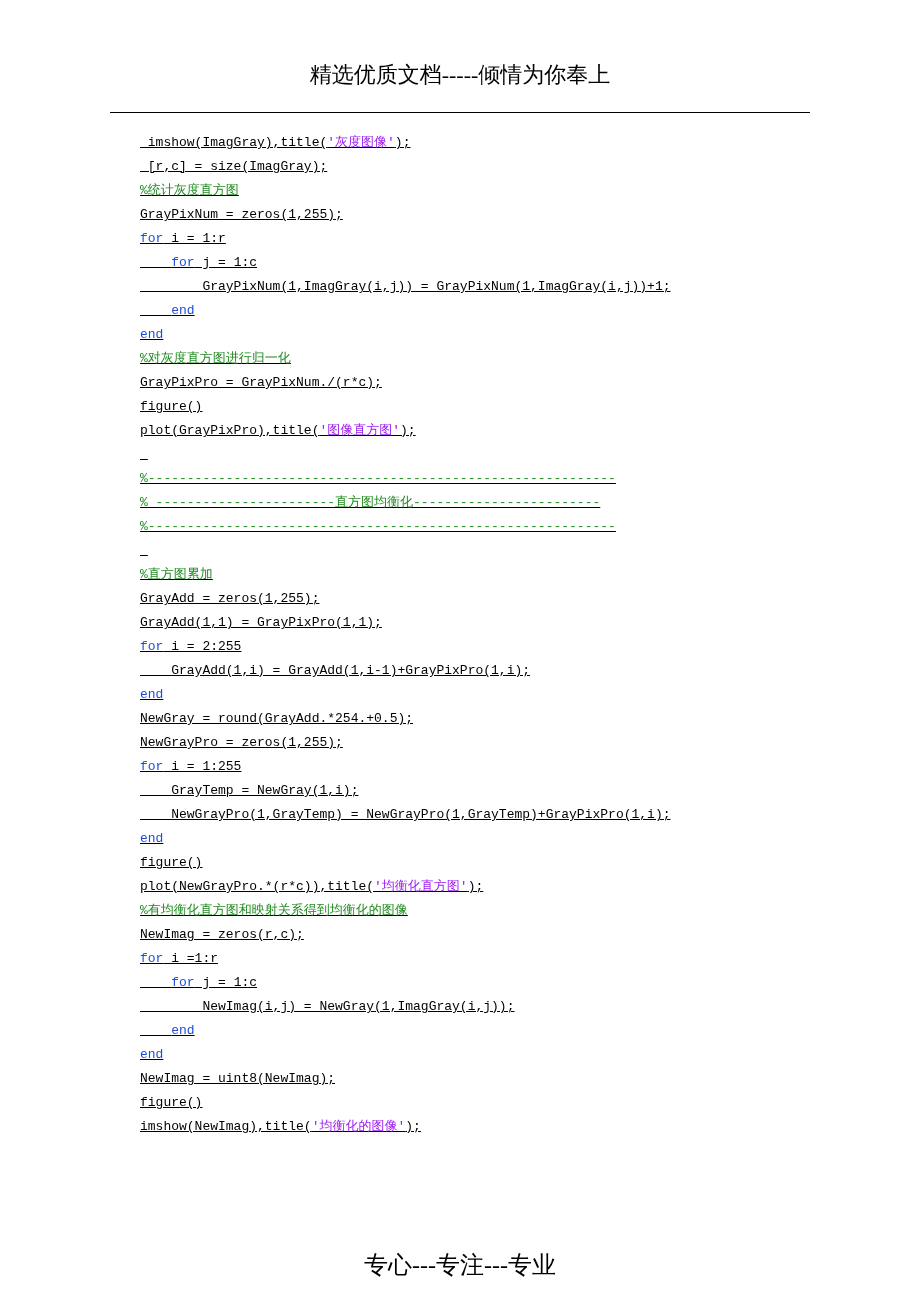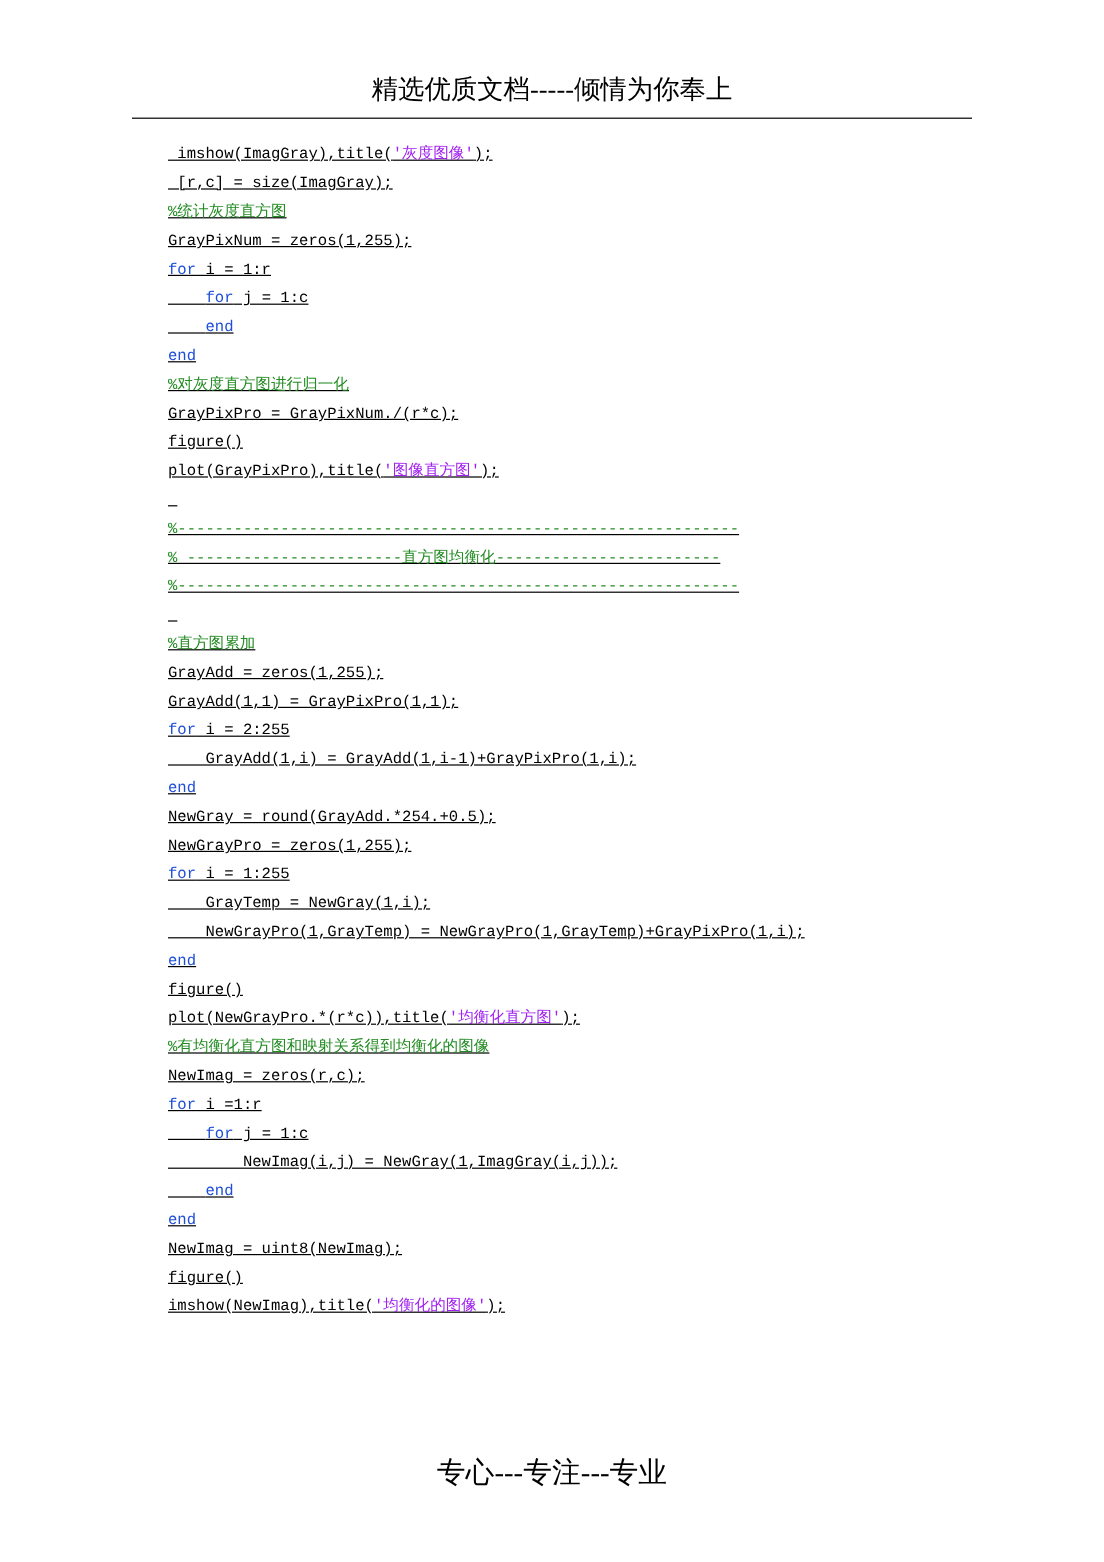--- a/index.html
+++ b/index.html
@@ -10,21 +10,21 @@
     font-family: "SimSun", "宋体", serif;
   }
   .page {
     padding: 60px 0 40px;
   }
   .header {
     text-align: center;
     font-size: 22px;
     font-family: "SimSun", "宋体", serif;
     color: #000;
-    padding-bottom: 8px;
+    padding-bottom: 22px;
     margin: 0 110px 18px;
     border-bottom: 1px solid #000;
   }
   .code-block {
     margin: 0 140px;
     font-family: "Courier New", "SimSun", monospace;
     font-size: 13px;
     line-height: 24px;
     color: #000;
   }
@@ -48,20 +48,21 @@
 
 <div class="page">
   <div class="header">精选优质文档-----倾情为你奉上</div>
   <div class="code-block" id="code-block">
       <div class="code-line"><span> imshow(ImagGray),title(</span><span class="k-purple">'灰度图像'</span><span>);</span></div>
       <div class="code-line"><span> [r,c] = size(ImagGray);</span></div>
       <div class="code-line"><span class="k-green">%统计灰度直方图</span></div>
       <div class="code-line"><span>GrayPixNum = zeros(1,255);</span></div>
       <div class="code-line"><span class="k-blue">for</span><span> i = 1:r</span></div>
       <div class="code-line"><span>    </span><span class="k-blue">for</span><span> j = 1:c</span></div>
+      <div class="code-line"><span>        GrayPixNum(1,ImagGray(i,j)) = GrayPixNum(1,ImagGray(i,j))+1;</span></div>
       <div class="code-line"><span>    </span><span class="k-blue">end</span></div>
       <div class="code-line"><span class="k-blue">end</span></div>
       <div class="code-line"><span class="k-green">%对灰度直方图进行归一化</span></div>
       <div class="code-line"><span>GrayPixPro = GrayPixNum./(r*c);</span></div>
       <div class="code-line"><span>figure()</span></div>
       <div class="code-line"><span>plot(GrayPixPro),title(</span><span class="k-purple">'图像直方图'</span><span>);</span></div>
       <div class="code-line"><span> </span></div>
       <div class="code-line"><span class="k-green">%------------------------------------------------------------</span></div>
       <div class="code-line"><span class="k-green">% -----------------------直方图均衡化------------------------</span></div>
       <div class="code-line"><span class="k-green">%------------------------------------------------------------</span></div>

